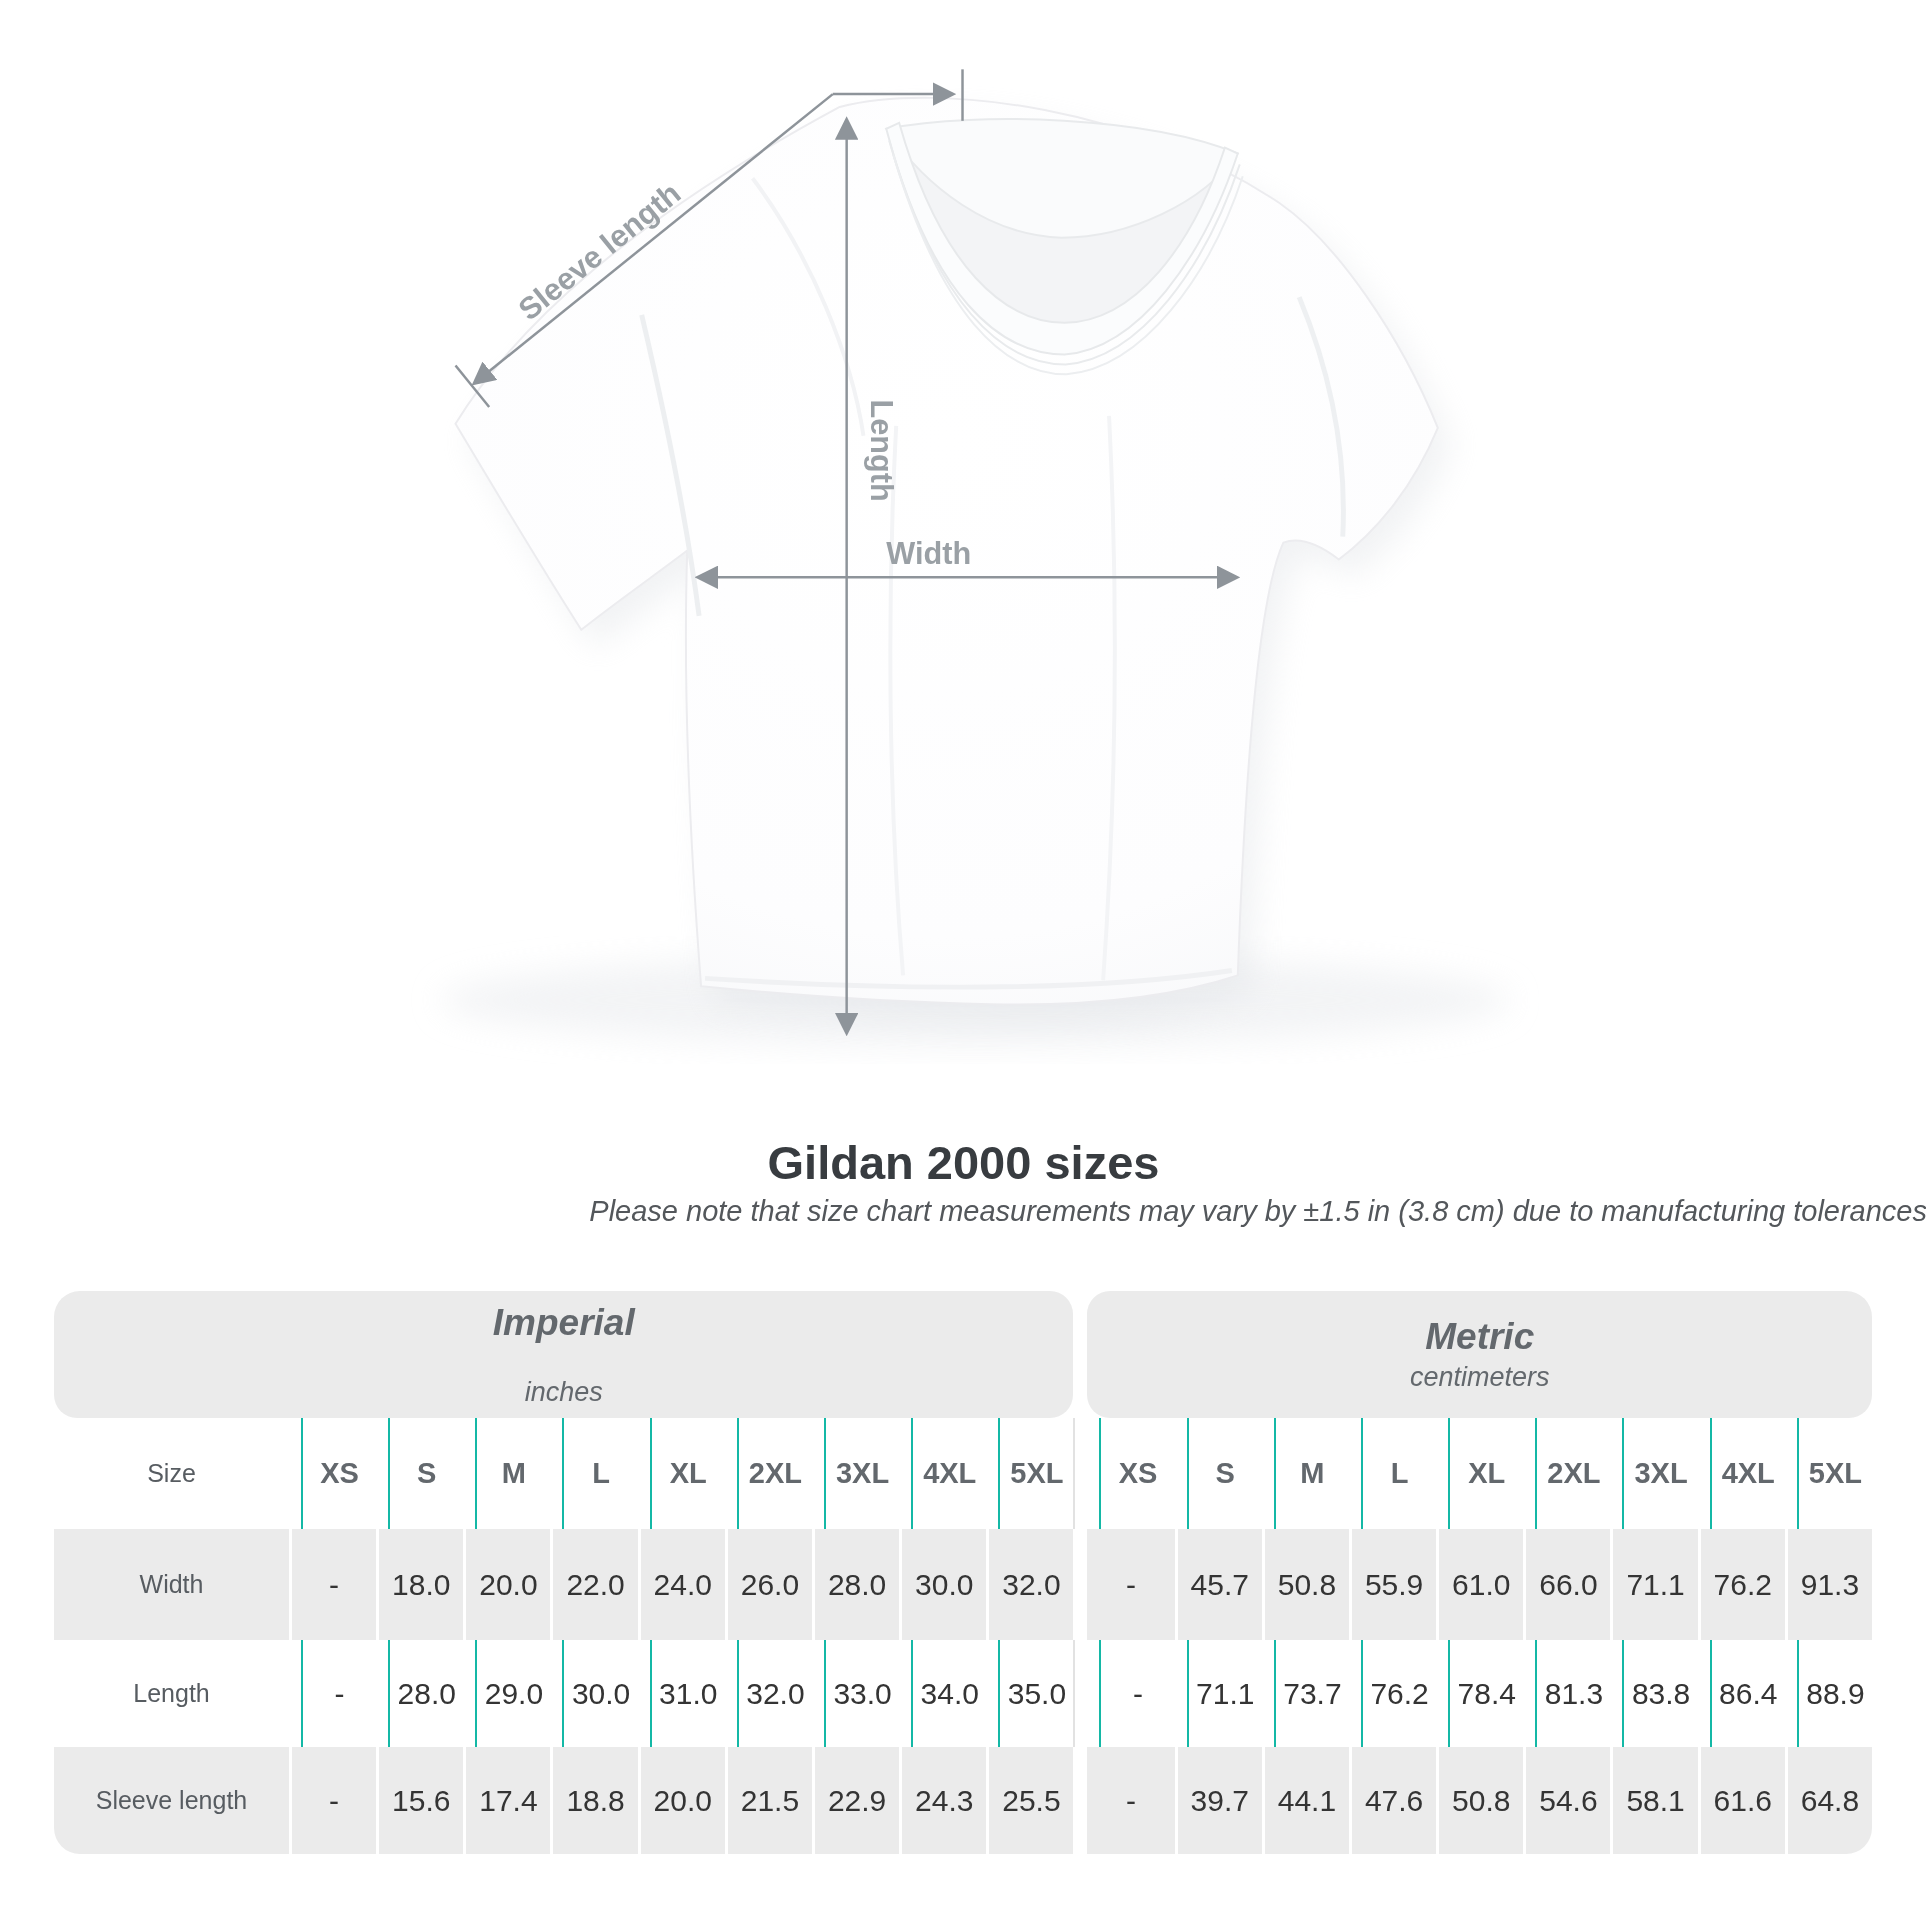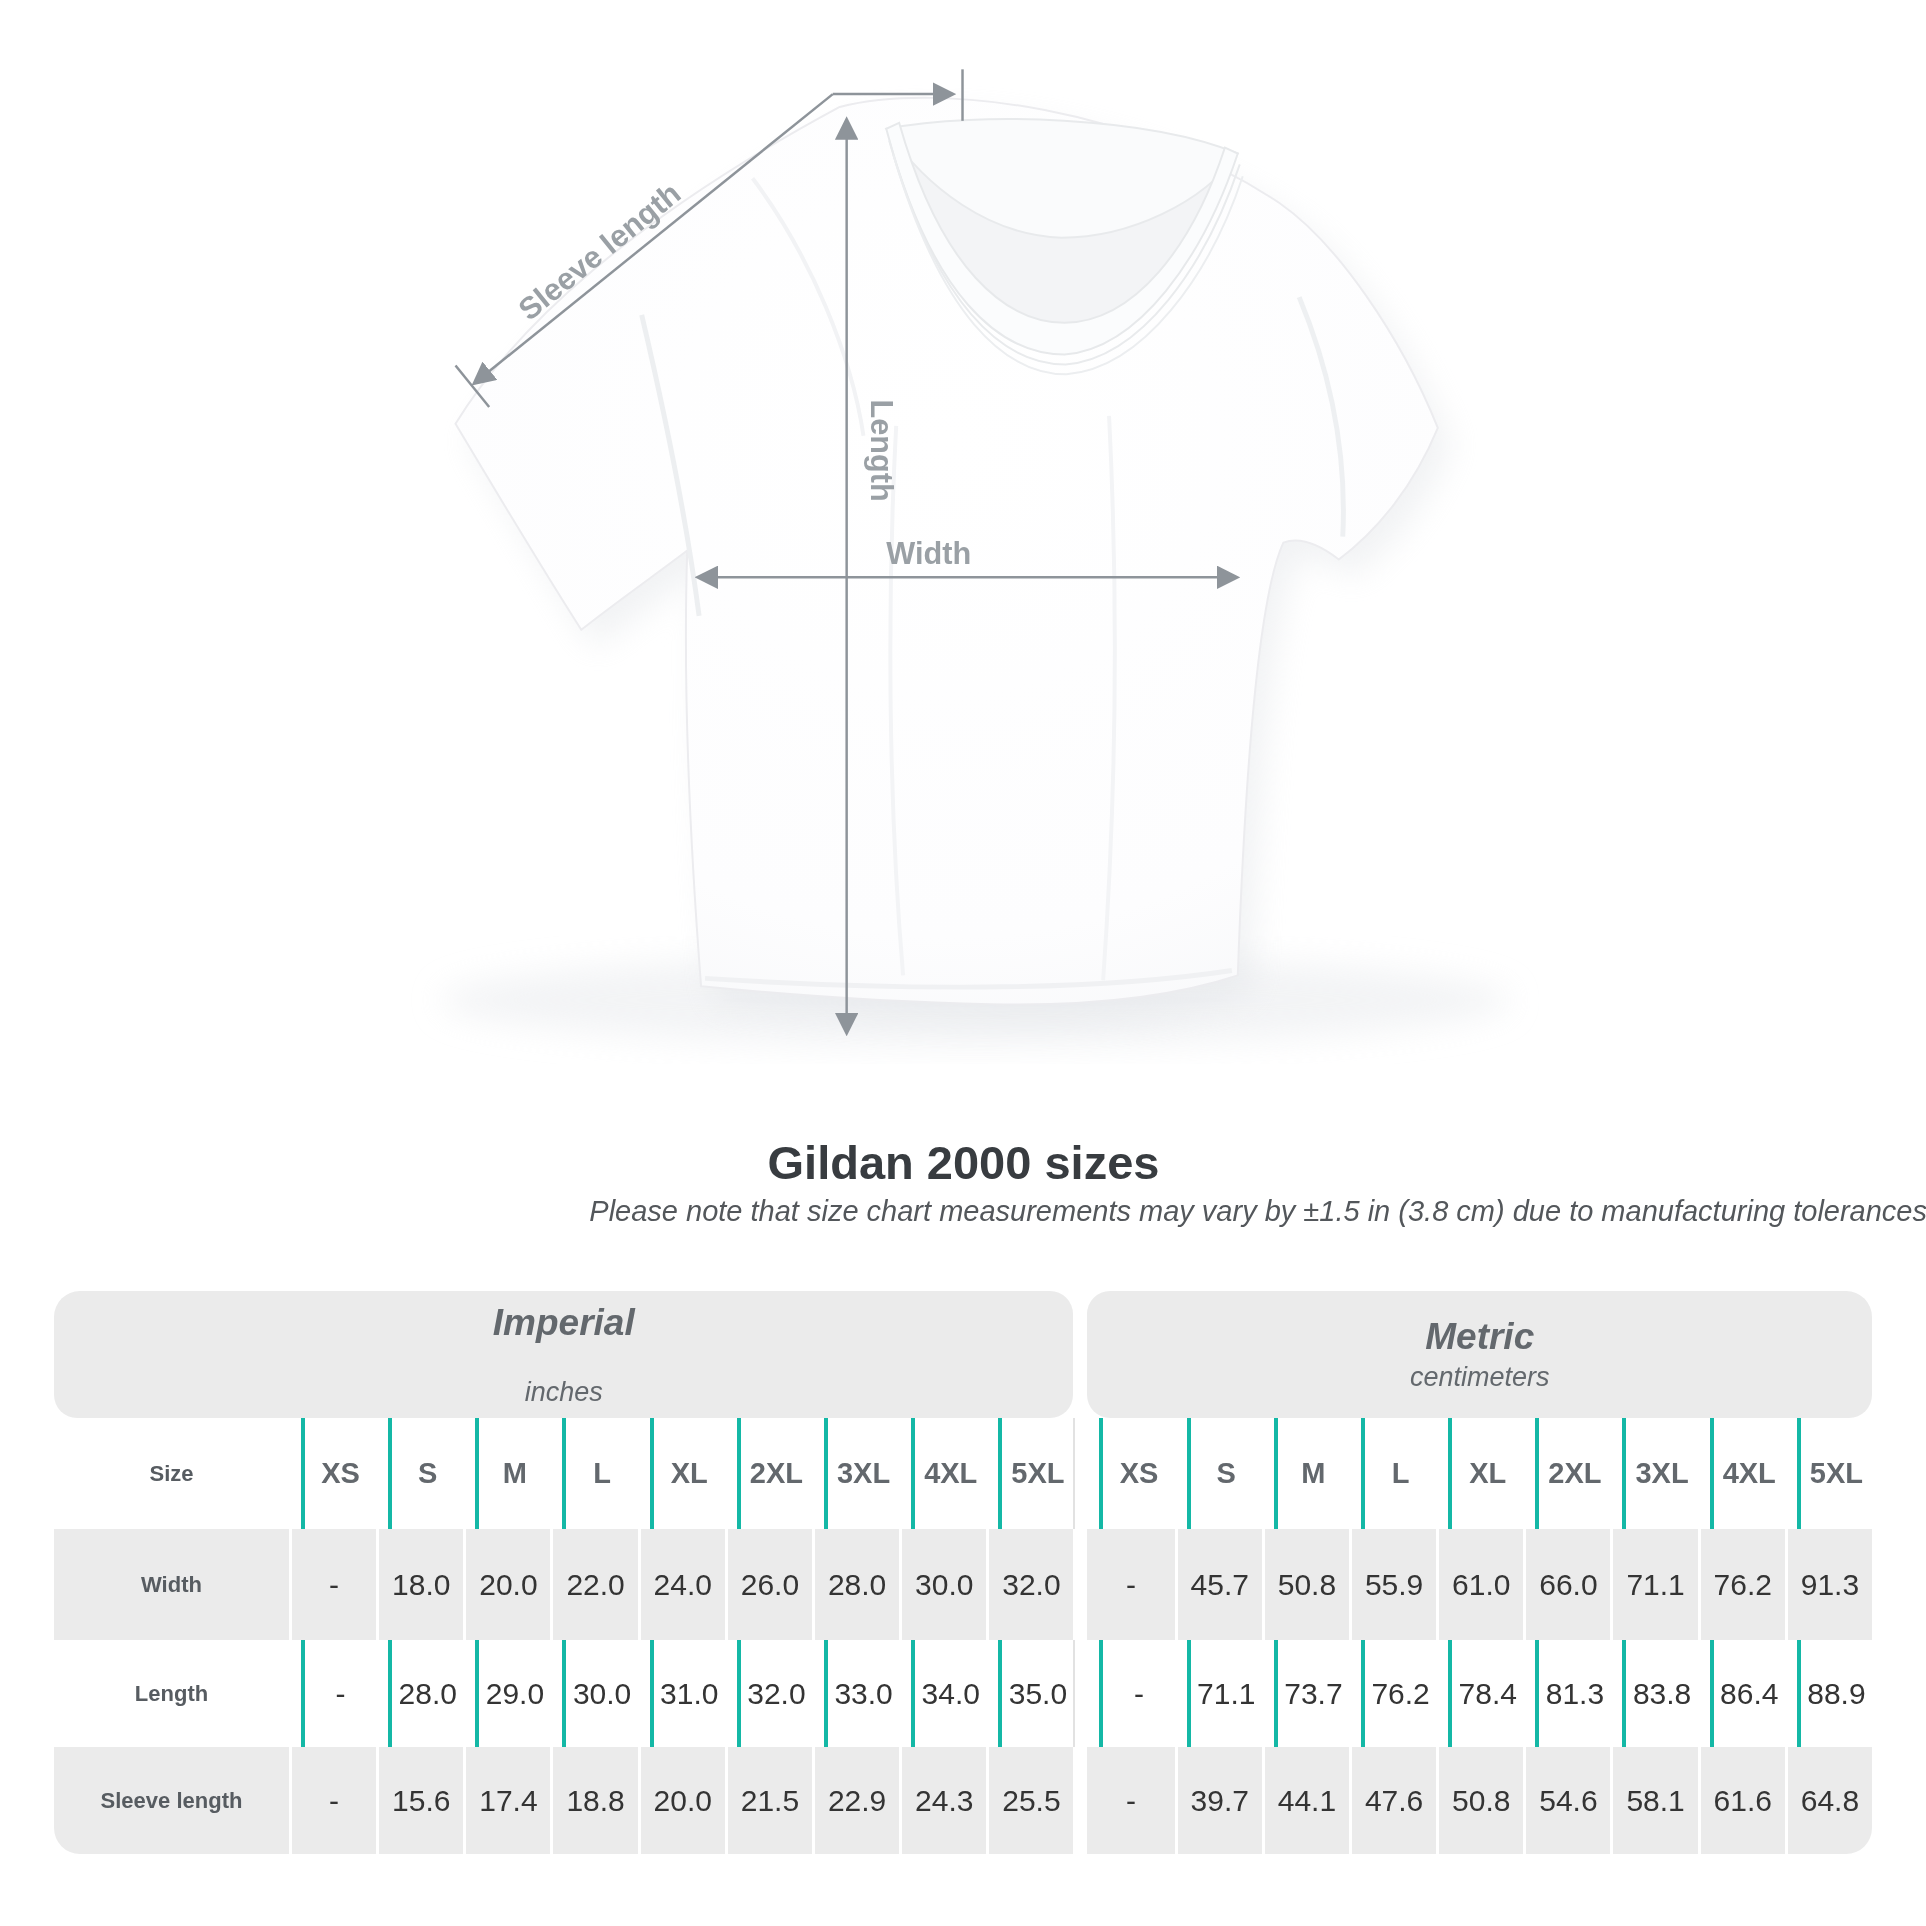--- a/index.html
+++ b/index.html
@@ -28,22 +28,22 @@
     grid-template-rows:127px 111px 111px 107px 107px;
   }
   .band { background:#ebebeb; display:flex; flex-direction:column; align-items:center; justify-content:center; gap:9px;border-radius:23px; }
   .band-imp { grid-column:1/11; border-top-left-radius:26px;gap:38px; }
   .band-met { grid-column:12/21; border-top-right-radius:26px; }
   .band-gap { grid-column:11/12; background:#ffffff; }
   .unit-title { font-size:37px; font-weight:700; font-style:italic; color:#63686d; line-height:1; }
   .unit-sub   { font-size:27px; font-style:italic; color:#63686d; line-height:1; }
   .cell { display:flex; align-items:center; justify-content:center; font-size:30px; color:#343434; }
   .hdr  { font-weight:700; color:#63686d; font-size:29px; }
-  .lbl  { font-weight:700; color:#575c61; font-size:22px; }
-  .wrow { background:#ffffff; border-left:4px solid #14b8a6;margin-left:12px; }
+  .lbl  { font-weight:400; color:#575c61; font-size:25px; }
+  .wrow { background:#ffffff; border-left:2px solid #14b8a6;margin-left:12px; }
   .grow { background:#ebebeb; border-left:3px solid #ffffff; }
   .nb   { border-left:none; }
   .gapw { background:#ffffff; border-left:2px solid #e2e2e2; }
   .gapg { background:#ffffff; border-left:none; }
   .rbl  { border-bottom-left-radius:26px; }
   .rbr  { border-bottom-right-radius:26px; }
 </style>
 </head>
 <body>
 

